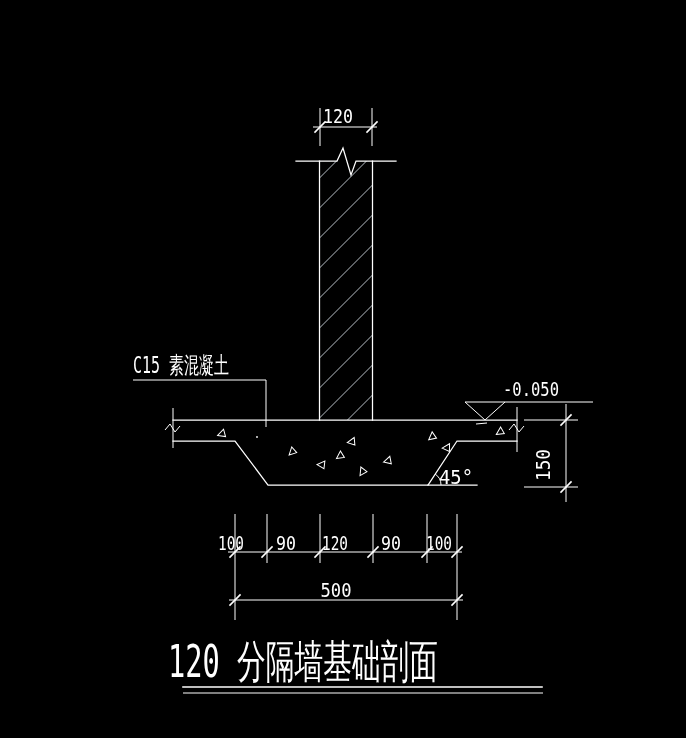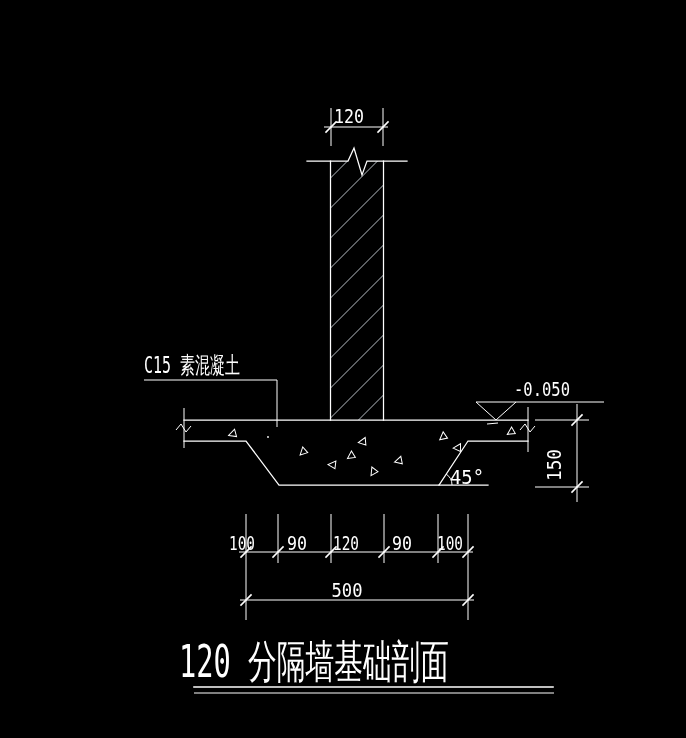--- a/index.html
+++ b/index.html
@@ -1,16 +1,16 @@
 <!DOCTYPE html>
 <html><head>
 <meta charset="utf-8">
 <style>
   html,body{margin:0;padding:0;background:#000;}
-  .stage{position:relative;width:642px;height:738px;background:#000;overflow:hidden;padding-left:11px;}
+  .stage{position:relative;width:642px;height:738px;background:#000;overflow:hidden;}
   svg{display:block;}
   .ln{stroke:#ffffff;stroke-width:1.25;fill:none;stroke-linecap:square;}
   .thin{stroke:#ffffff;stroke-width:1;fill:none;}
   .hatch{stroke:#b6bdc4;stroke-width:1;fill:none;}
   .tick{stroke:#ffffff;stroke-width:1.6;fill:none;stroke-linecap:square;}
   .agg{stroke:#ffffff;stroke-width:1;fill:none;}
   text{fill:#ffffff;font-family:"DejaVu Sans Mono","Liberation Mono",monospace;}
   .dim{font-size:19px;}
   .dim-mid{text-anchor:middle;}
   .note{font-size:23px;}

